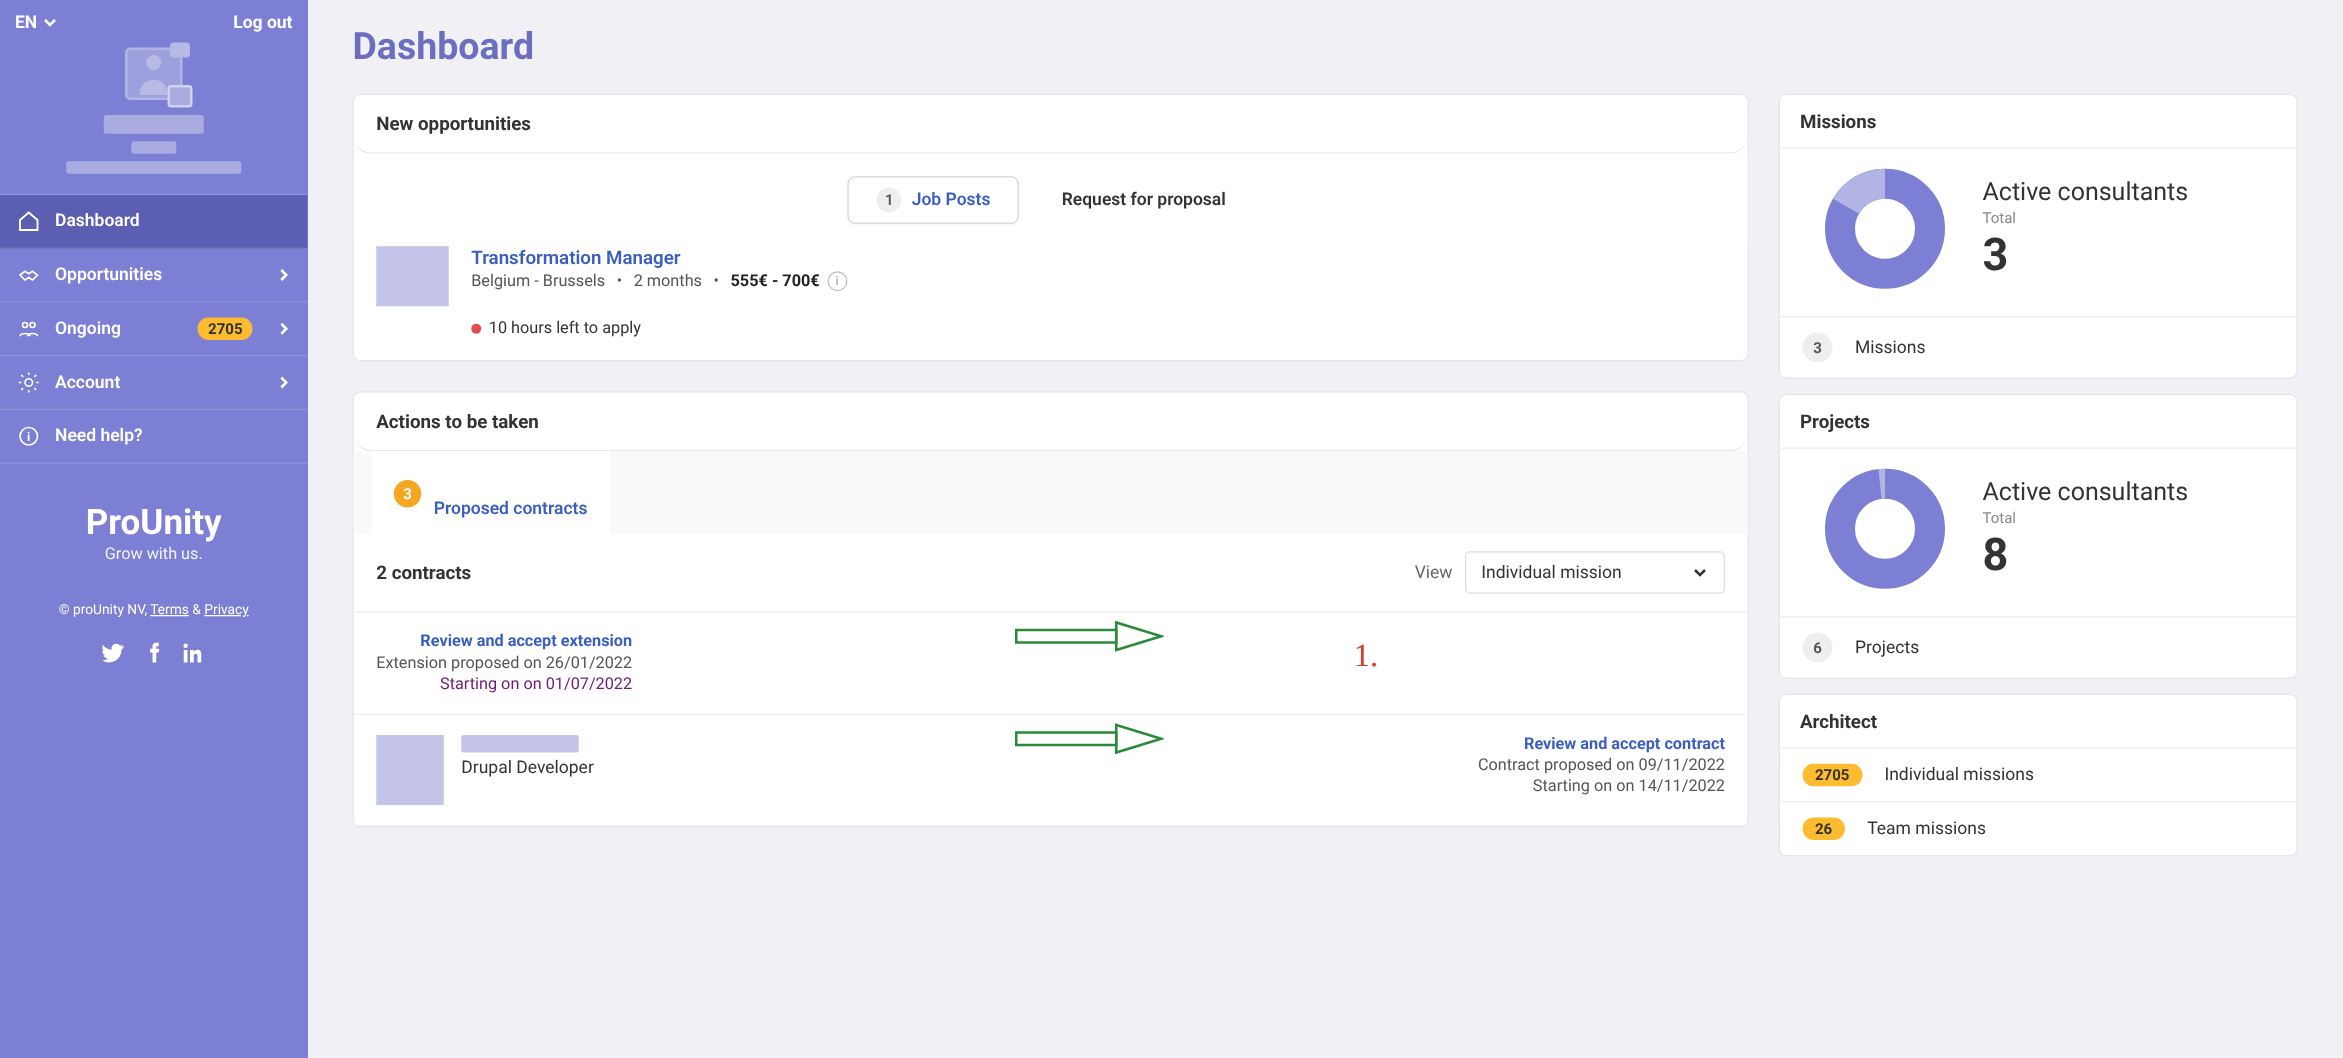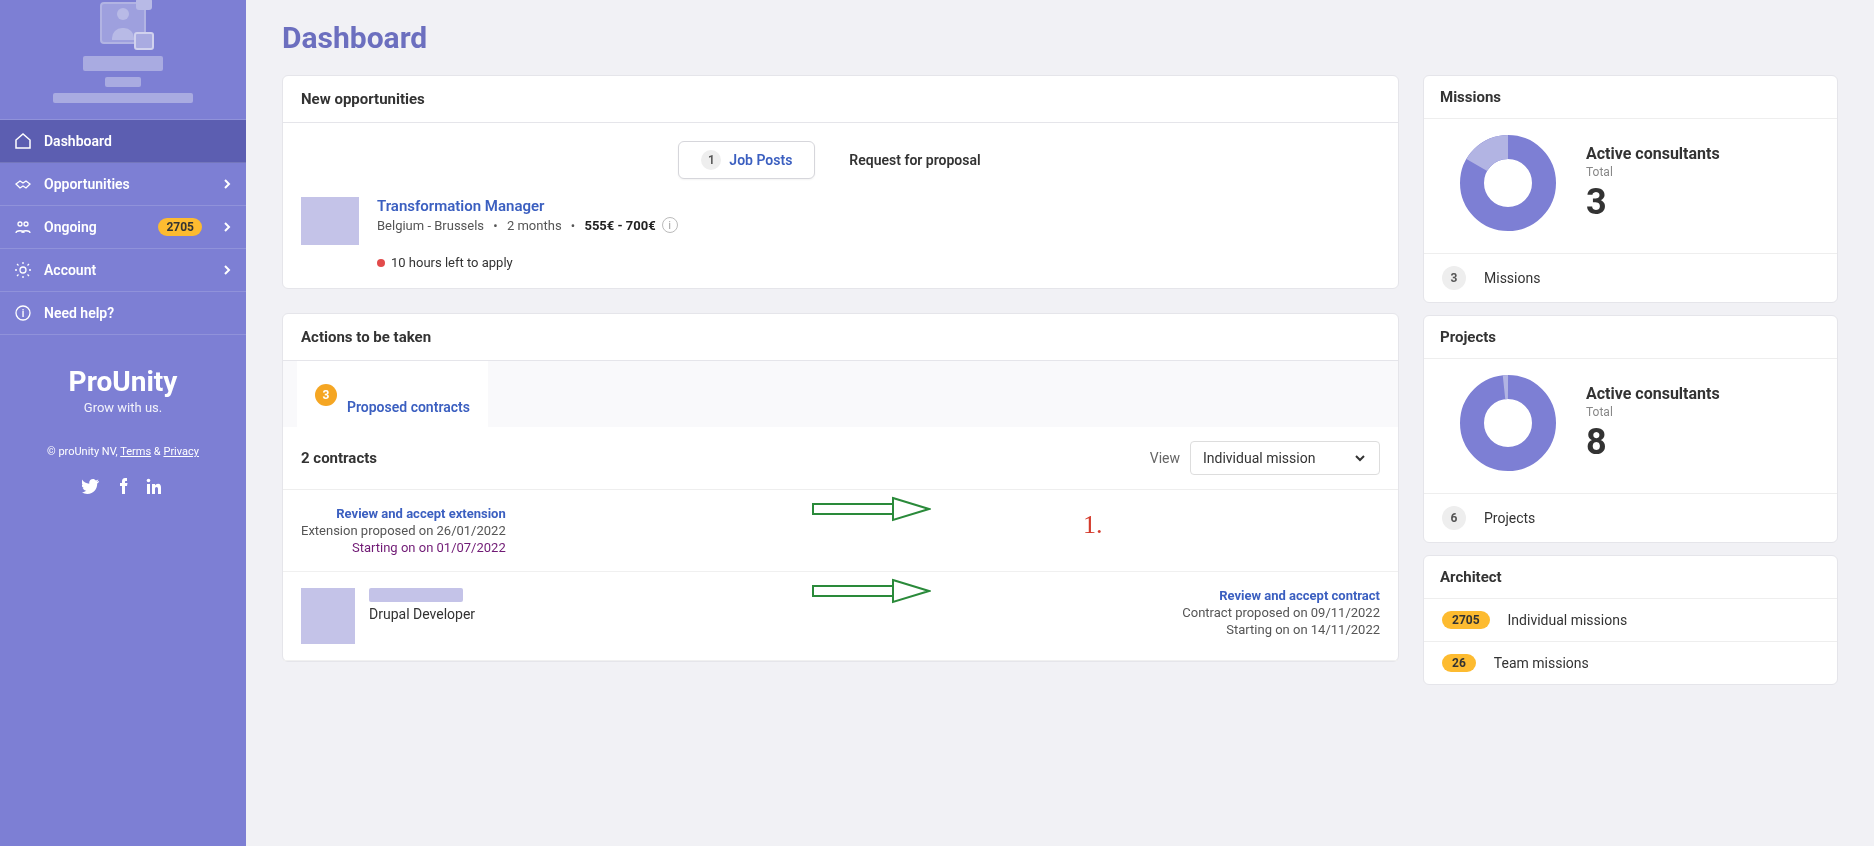--- a/index.html
+++ b/index.html
@@ -40,21 +40,21 @@
 
 
 .main { margin-left:246px; padding: 20px 36px; }
 .page-title { color:#6c6fbf; font-size:30px; font-weight:700; margin-bottom:20px; }
 
 .layout { display:flex; gap:24px; }
 .col-left { flex: 1; display:flex; flex-direction:column; gap:24px; }
 .col-right { width:415px; display:flex; flex-direction:column; gap:12px; }
 
 .card { background:#fff; border:1px solid #e5e5ea; border-radius:6px; }
-.card-header { padding:14px 18px; font-weight:700; font-size:15px; border-bottom:1px solid #e5e5ea; }
+.card-header { padding:14px 18px; font-weight:700; font-size:15px; border-bottom:1px solid #e5e5ea;border-radius:14px; }
 .card-body { padding:0; }
 
 
 .tabs-pills { display:flex; gap:12px; justify-content:center; padding:18px 0; background:#fff; }
 .pill-tab { display:flex; align-items:center; gap:8px; padding:8px 22px; border-radius:6px; cursor:pointer; font-weight:600; }
 .pill-tab.active { border:1px solid #d6d6db; color:#3b5fc0; background:#fff; box-shadow:0 1px 2px rgba(0,0,0,0.05); }
 .pill-tab .count { background:#eee; border-radius:50%; width:20px; height:20px; display:inline-flex; align-items:center; justify-content:center; font-size:12px; color:#555; }
 .pill-tab.inactive { color:#333; }
 
 .opp-row { display:flex; gap:18px; padding:0 18px 18px; }
@@ -70,55 +70,64 @@
 
 .tabstrip { padding:0 14px; background:#f9f9fb; display:flex; }
 .tab-inner { background:#fff; padding:12px 18px; display:flex; align-items:center; gap:10px; border-top:2px solid transparent; }
 .tab-inner.active { }
 .badge-orange { background:#f5a623; color:#fff; border-radius:50%; width:22px; height:22px; display:inline-flex; align-items:center; justify-content:center; font-size:12px; font-weight:700; }
 .tab-inner .tab-label { color:#3b5fc0; font-weight:600;margin-top:24px; }
 
 .contracts-head { display:flex; align-items:center; justify-content:space-between; padding:14px 18px; border-bottom:1px solid #eee; }
 .contracts-head .title { font-weight:700; font-size:15px; }
 .view-wrap { display:flex; align-items:center; gap:10px; }
-.select { border:1px solid #ddd; border-radius:4px; padding:8px 12px; display:flex; align-items:center; justify-content:space-between; width:190px; cursor:pointer; background:#fff; }
+.select { border:1px solid #ddd; border-radius:4px; padding:8px 12px; display:flex; align-items:center; justify-content:space-between; width:208px; cursor:pointer; background:#fff; }
 
 .contract-row { display:flex; padding:16px 18px; gap:18px; border-bottom:1px solid #f0f0f0; position:relative; }
 .contract-row:last-child { border-bottom:none; }
 .contract-left { display:flex; gap:14px; flex:1; }
 .contract-thumb { width:54px; height:56px; background:#c4c3e8; }
 .contract-info { display:flex; flex-direction:column; gap:4px; }
 .skel-bar { height:14px; background:#c4c3e8; width:94px; border-radius:2px; }
 .role { font-size:14px; color:#333; }
 .contract-right { text-align:right; display:flex; flex-direction:column; gap:2px; font-size:13px; align-items:flex-end; }
 .link { color:#3b5fc0; font-weight:700; cursor:pointer;padding-left:12px; }
 .arrow-annot { position:absolute; pointer-events:none; }
 .annot-1 { position:absolute; left:800px; top:196px; color:#d43c2d; font-size:26px; font-weight:400; font-family:serif; }
 
 
 .side-card { background:#fff; border:1px solid #e5e5ea; border-radius:6px; }
 .side-card-title { padding:12px 16px; font-weight:700; font-size:15px;}
 .side-card-sep { border-top: 1px solid #eee; }
 .donut-row { display:flex; align-items:center; gap:28px; padding: 14px 18px 20px 34px; }
 .donut { width:100px; height:100px; border-radius:50%; position:relative; }
 .stat-block { }
-.stat-label { font-size:16px; font-weight:700; }
+.stat-label { font-size:20px; font-weight:400; }
 .stat-sub { font-size:12px; color:#888; margin-top:2px; }
 .stat-num { font-size:36px; font-weight:700; margin-top:2px; }
 .sub-row { display:flex; align-items:center; gap:18px; padding:12px 18px; border-top:1px solid #eee; }
 .badge-grey { background:#eee; color:#555; border-radius:50%; width:24px; height:24px; display:inline-flex; align-items:center; justify-content:center; font-size:12px; font-weight:700; }
 .badge-yellow { background:#fdbb30; color:#333; border-radius:12px; padding:2px 10px; font-size:12px; font-weight:700; }
 .sub-label { font-size:14px; color:#333; }
 
 svg { display:block; }
 </style>
 </head>
 <body>
 
 <div class="sidebar">
+  <div class="sidebar-top">
+    <div class="lang">
+      <span>EN</span>
+      <svg width="12" height="12" viewBox="0 0 12 12">
+          <path d="M2 4l4 4 4-4" stroke="#fff" stroke-width="2" fill="none"></path>
+        </svg>
+    </div>
+    <div class="logout">Log out</div>
+  </div>
   <div class="profile">
     <div class="avatar-box">
       <div class="avatar-head"></div>
         <div class="avatar-body"></div>
       <div class="avatar-badge"></div>
         <div class="avatar-square"></div>
     </div>
     <div class="profile-bars">
       <div class="bar bar1"></div>
         <div class="bar bar2"></div>

